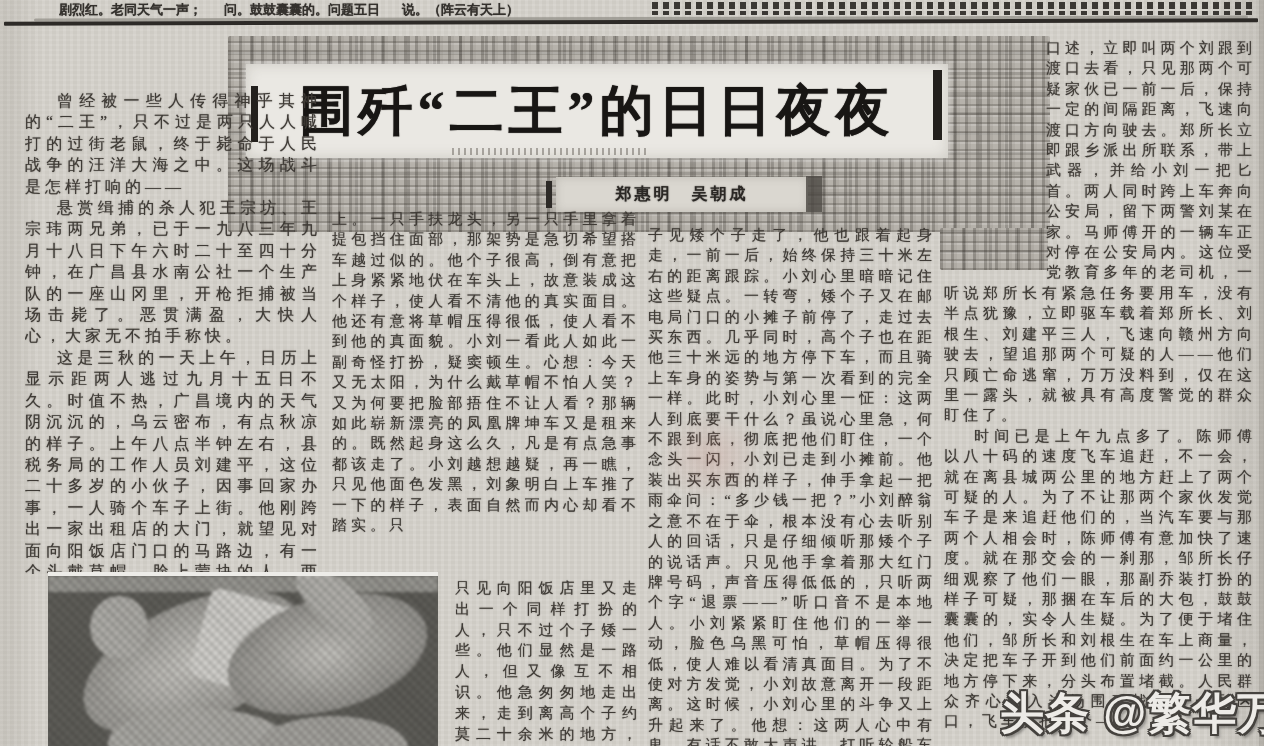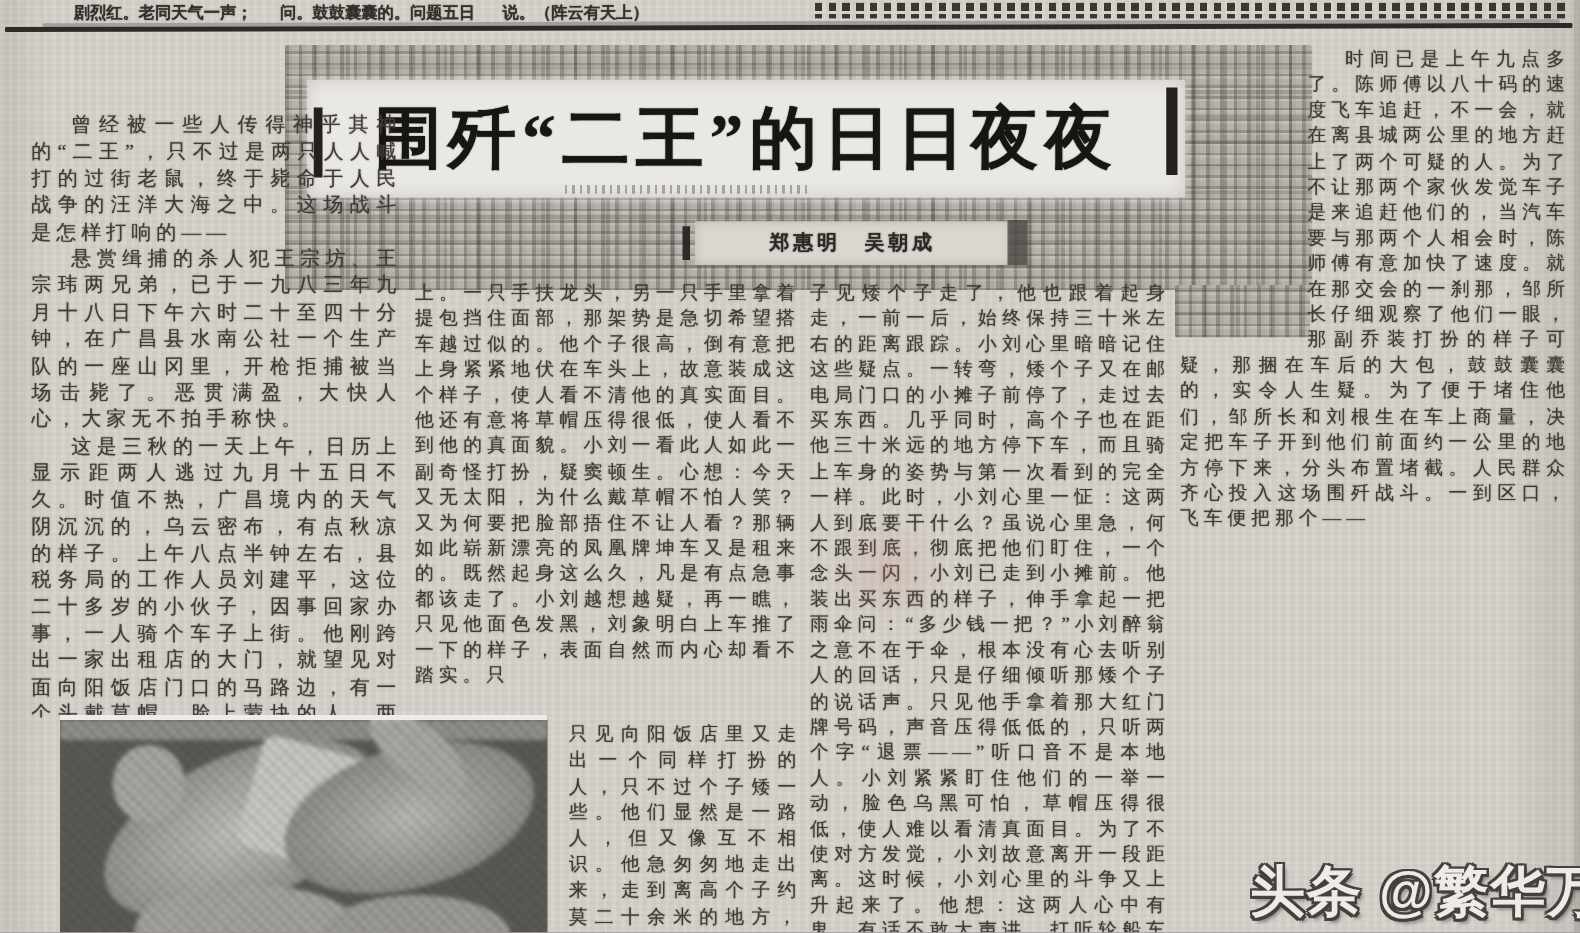--- a/index.html
+++ b/index.html
@@ -54,21 +54,21 @@
   .byline-text{font-size:16px;font-weight:bold;color:#2b2825;letter-spacing:3px;
     text-shadow:0 0 1.5px rgba(43,40,37,.8);font-family:Liberation Mono, monospace;}
   .byline-bar-left{left:546px;top:181px;width:6px;height:27px;background:#2d2a27;}
   .byline-bar-right{left:806px;top:176px;width:16px;height:36px;background:#4a4641;opacity:.8;}
   
   .bodytext{color:#3f3b36;text-align:justify;overflow:hidden;
     text-shadow:0 0 1.2px rgba(63,59,54,.78);}
   .bodytext p{margin:0;}
   .indent{text-indent:2em;}
   .col1{left:25px;top:90px;width:296px;height:484px;font-size:16px;line-height:21.4px;letter-spacing:4px;}
-  .col2a{left:332px;top:225px;width:308px;height:350px;font-size:15px;line-height:20.4px;letter-spacing:4px;}
+  .col2a{left:332px;top:209px;width:308px;height:350px;font-size:15px;line-height:20.4px;letter-spacing:4px;}
   .col2b{left:455px;top:578px;width:186px;height:168px;font-size:15px;line-height:20.8px;letter-spacing:4px;}
   .col3{left:648px;top:225px;width:288px;height:521px;font-size:15px;line-height:20.4px;letter-spacing:4px;}
   .col4{left:944px;top:38px;width:312px;height:708px;font-size:15px;line-height:20.4px;letter-spacing:4px;}
   .col4 .spacer{float:left;width:102px;height:232px;}
   .secthead{text-align:center;font-weight:bold;font-size:20px;letter-spacing:6px;
     margin:7px 0 6px 0;color:#2c2925;text-indent:0;text-shadow:0 0 1px rgba(44,41,37,.9);}
   
   .photo{left:48px;top:572px;width:390px;height:174px;border-top:4px solid #edece8;
     overflow:hidden;background:#5f5e59;}
   .photo-inner{position:absolute;inset:0;filter:blur(1.6px) grayscale(.3) contrast(.96);}
@@ -131,20 +131,21 @@
   <div class="abs bodytext col2b">
     <p>只见向阳饭店里又走出一个同样打扮的人，只不过个子矮一些。他们显然是一路人，但又像互不相识。他急匆匆地走出来，走到离高个子约莫二十余米的地方，跨上一辆崭新的凤凰牌自行车——</p>
   </div>
 
   <div class="abs bodytext col3">
     <p>子见矮个子走了，他也跟着起身走，一前一后，始终保持三十米左右的距离跟踪。小刘心里暗暗记住这些疑点。一转弯，矮个子又在邮电局门口的小摊子前停了，走过去买东西。几乎同时，高个子也在距他三十米远的地方停下车，而且骑上车身的姿势与第一次看到的完全一样。此时，小刘心里一怔：这两人到底要干什么？虽说心里急，何不跟到底，彻底把他们盯住，一个念头一闪，小刘已走到小摊前。他装出买东西的样子，伸手拿起一把雨伞问：“多少钱一把？”小刘醉翁之意不在于伞，根本没有心去听别人的回话，只是仔细倾听那矮个子的说话声。只见他手拿着那大红门牌号码，声音压得低低的，只听两个字“退票——”听口音不是本地人。小刘紧紧盯住他们的一举一动，脸色乌黑可怕，草帽压得很低，使人难以看清真面目。为了不使对方发觉，小刘故意离开一段距离。这时候，小刘心里的斗争又上升起来了。他想：这两人心中有鬼，有话不敢大声讲，打听轮船车票一事，又表现紧张，实属可疑。小刘暗暗——</p>
   </div>
 
   <div class="abs bodytext col4">
     <div class="spacer"></div>
+    <p>口述，立即叫两个刘跟到渡口去看，只见那两个可疑家伙已一前一后，保持一定的间隔距离，飞速向渡口方向驶去。郑所长立即跟乡派出所联系，带上武器，并给小刘一把匕首。两人同时跨上车奔向公安局，留下两警刘某在家。马师傅开的一辆车正对停在公安局内。这位受党教育多年的老司机，一听说郑所长有紧急任务要用车，没有半点犹豫，立即驱车载着郑所长、刘根生、刘建平三人，飞速向赣州方向驶去，望追那两个可疑的人——他们只顾亡命逃窜，万万没料到，仅在这里一露头，就被具有高度警觉的群众盯住了。</p>
     <p class="indent">时间已是上午九点多了。陈师傅以八十码的速度飞车追赶，不一会，就在离县城两公里的地方赶上了两个可疑的人。为了不让那两个家伙发觉车子是来追赶他们的，当汽车要与那两个人相会时，陈师傅有意加快了速度。就在那交会的一刹那，邹所长仔细观察了他们一眼，那副乔装打扮的样子可疑，那捆在车后的大包，鼓鼓囊囊的，实令人生疑。为了便于堵住他们，邹所长和刘根生在车上商量，决定把车子开到他们前面约一公里的地方停下来，分头布置堵截。人民群众齐心投入这场围歼战斗。一到区口，飞车便把那个——</p>
   </div>
 
   <div class="abs stain"></div>
 
   <div class="abs photo">
     <div class="photo-inner">
       <div class="ph" style="left:0;top:0;width:100%;height:16px;border-radius:0;background:#a5a39b;opacity:.85;"></div>
       <div class="ph" style="left:28px;top:28px;width:235px;height:118px;transform:rotate(-24deg);background:radial-gradient(closest-side,#d3d1ca,#9e9c95);"></div>
       <div class="ph" style="left:42px;top:20px;width:58px;height:62px;background:#b4b2ab;"></div>

